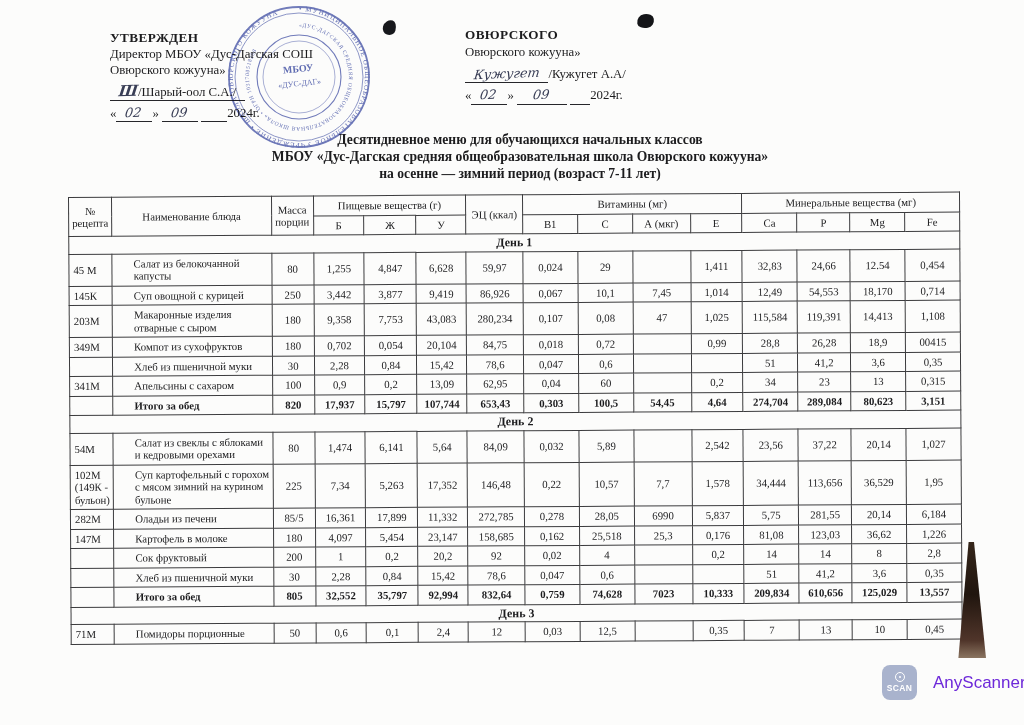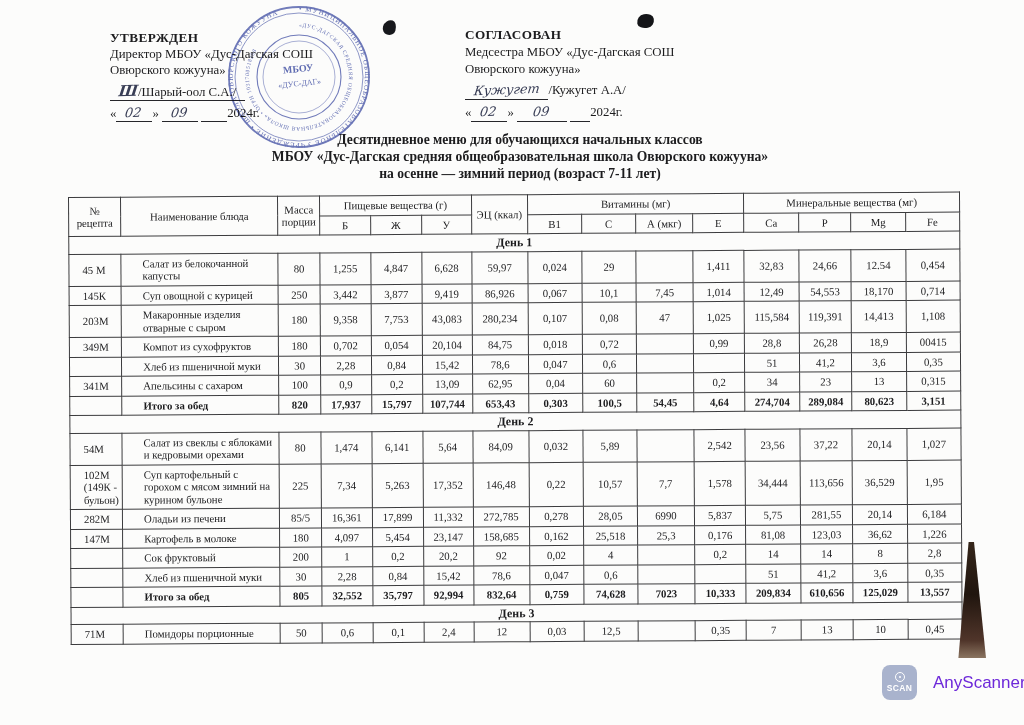--- a/index.html
+++ b/index.html
@@ -28,21 +28,21 @@
   .blob1{left:383px;top:20px;width:13px;height:15px;background:#17181c;
          border-radius:60% 40% 55% 45%/55% 60% 40% 45%;transform:rotate(15deg);}
   .blob2{left:637px;top:14px;width:17px;height:14px;background:#141518;
          border-radius:50% 55% 45% 60%/60% 45% 55% 40%;transform:rotate(-10deg);}
   
   .menu{position:absolute;left:68px;top:197px;width:892px;border-collapse:collapse;
         transform:rotate(-0.35deg);transform-origin:0 0;font-size:10.8px;z-index:2;}
   .menu th,.menu td{border:1px solid #3c3c3e;padding:3px 3px;text-align:center;
         vertical-align:middle;line-height:12.5px;font-weight:normal;}
   .menu td.dish{text-align:left;padding-left:21px;}
-  .menu td.code{text-align:left;padding-left:13px;}
+  .menu td.code{text-align:left;padding-left:4px;}
   .menu tr.day-row td{font-weight:bold;font-size:12px;padding:2px;}
   .menu tr.total-row td{font-weight:bold;margin-top:40px;}
   
   .edge{position:absolute;left:956px;top:542px;width:30px;height:116px;z-index:5;
         background:linear-gradient(180deg,#35261a 0%,#20150e 45%,#50352a 85%,#8a7460 100%);
         clip-path:polygon(42% 0%,60% 0%,100% 100%,8% 100%);filter:blur(.4px);}
   
   .watermark{position:absolute;left:882px;top:665px;display:flex;align-items:center;gap:16px;
              font-family:"Liberation Sans",sans-serif;z-index:6;}
   .wm-badge{width:35px;height:35px;background:#a9b3cd;border-radius:8px;color:#fff;
@@ -92,22 +92,21 @@
       <span class="u"><span class="hand flourish">Ш</span><span>/Шарый-оол С.А./</span></span>
     </div>
     <div class="dateline">
       <span>«</span><span class="u"><span class="hand">02</span></span><span>»</span>
       <span class="u"><span class="hand">09</span></span>
       <span class="rule" style="width:26px"></span><span>2024г.</span>
     </div>
   </div>
 
   <div class="approve ap-right">
-    <div class="h">СОГЛАСОВАН</div>
-    <div>Медсестра МБОУ «Дус-Дагская  СОШ</div>
+    <div class="h">ОВЮРСКОГО</div>
     <div>Овюрского  кожууна»</div>
     <div class="sigline">
       <span class="u"><span class="hand">Кужугет</span></span><span>/Кужугет А.А/</span>
     </div>
     <div class="dateline">
       <span>«</span><span class="u"><span class="hand">02</span></span><span>»</span>
       <span class="u" style="padding:0 16px"><span class="hand">09</span></span>
       <span class="rule" style="width:20px"></span><span>2024г.</span>
     </div>
   </div>

